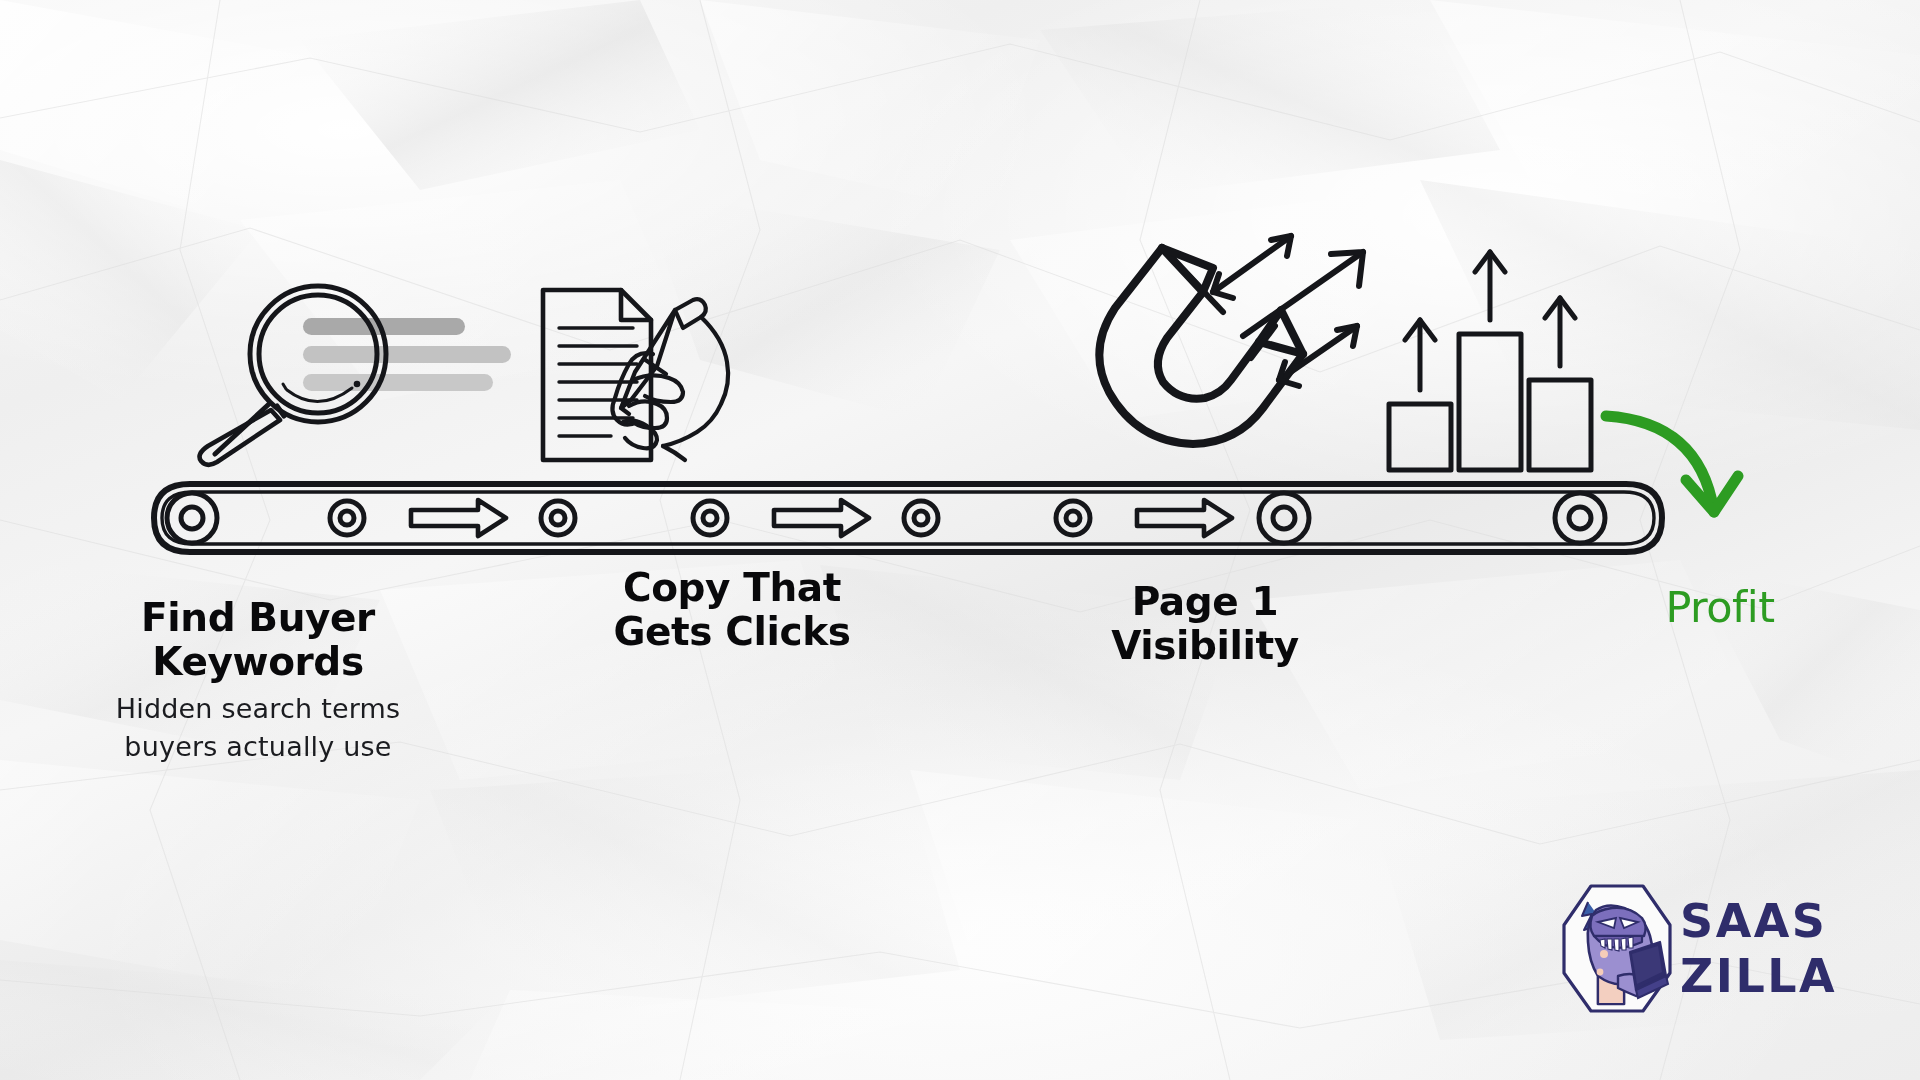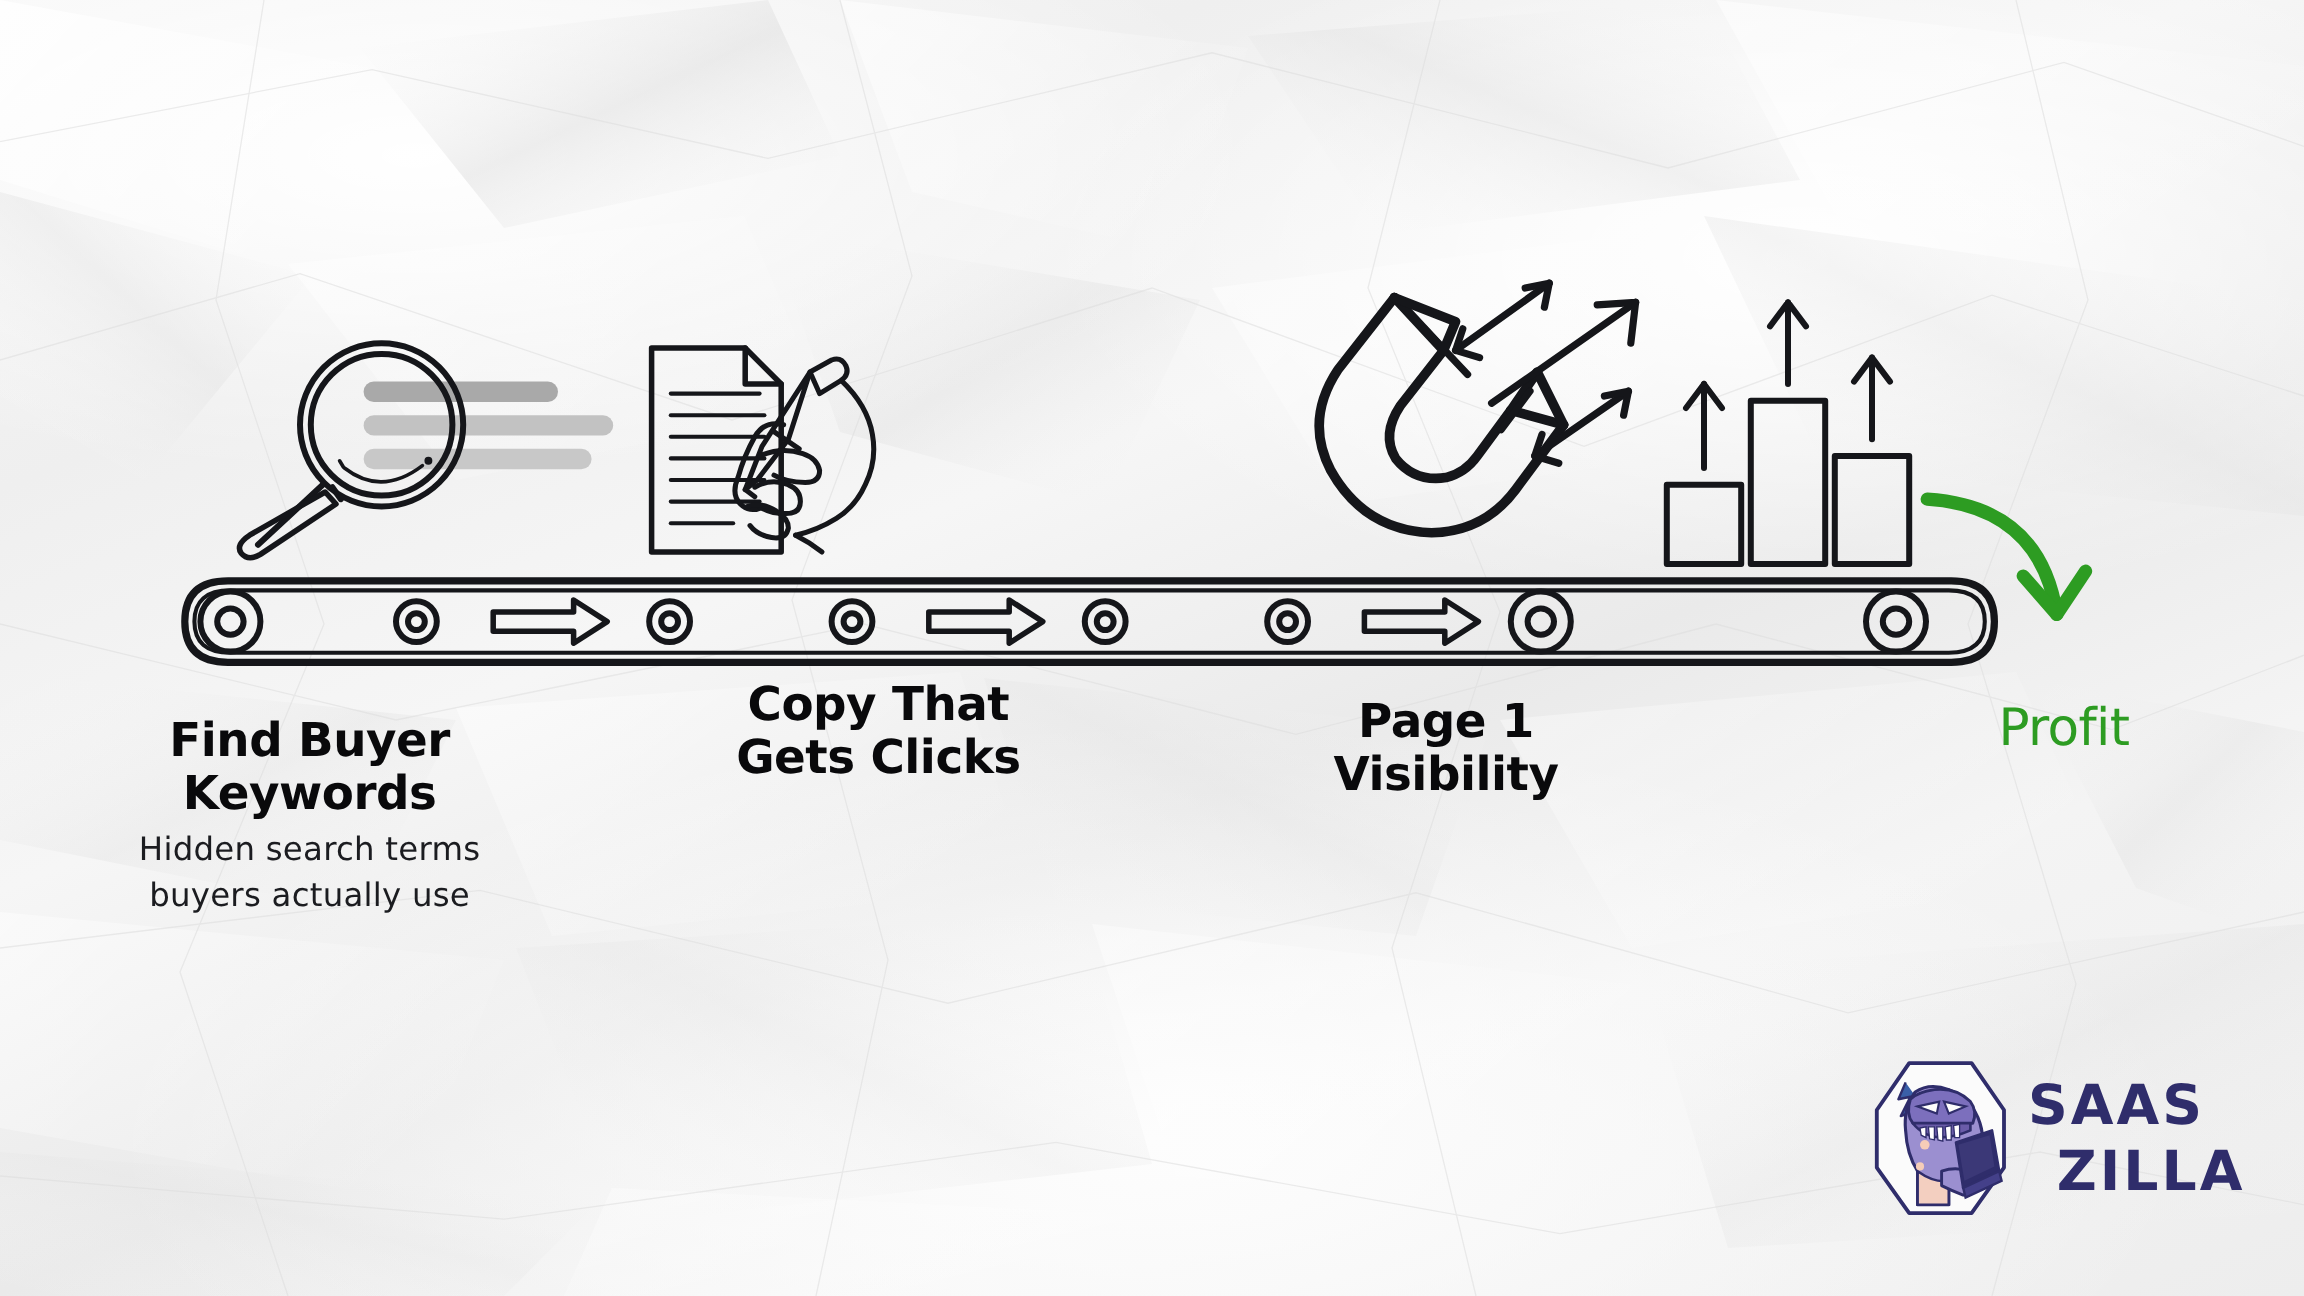--- a/index.html
+++ b/index.html
@@ -60,32 +60,32 @@
     letter-spacing:-0.5px;
     color:#2d9c22;
     z-index:3;
   }
 
   
   #brand-logo {
     position:absolute; left:1558px; top:872px;
     width:316px; height:152px;
     z-index:4;
-    display:flex; align-items:center; gap:14px;
+    display:flex; align-items:center; gap:4px;
   }
   #brand-logo .mark { width:118px; height:136px; flex:none; }
   #brand-logo .wordmark {
     font-family:"DejaVu Sans", sans-serif;
     font-weight:bold;
     color:#2f2d6b;
     line-height:1.0;
     letter-spacing:2.5px;
   }
   #brand-logo .wordmark .l1 { font-size:46px; display:block; }
-  #brand-logo .wordmark .l2 { font-size:46px; display:block; margin-top:9px;margin-left:24px; }
+  #brand-logo .wordmark .l2 { font-size:46px; display:block; margin-top:9px; }
 </style>
 </head>
 <body>
 
 <div id="paper-bg">
   <div class="base"></div>
   <svg viewBox="0 0 1920 1080" preserveAspectRatio="none">
     <defs>
       <linearGradient id="cr1" x1="0" y1="0" x2="1" y2="1">
         <stop offset="0%" stop-color="#ffffff" stop-opacity="0"></stop>

